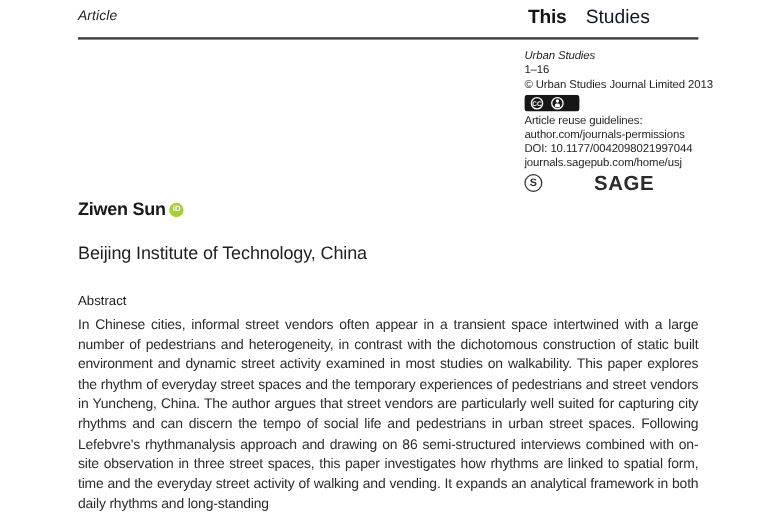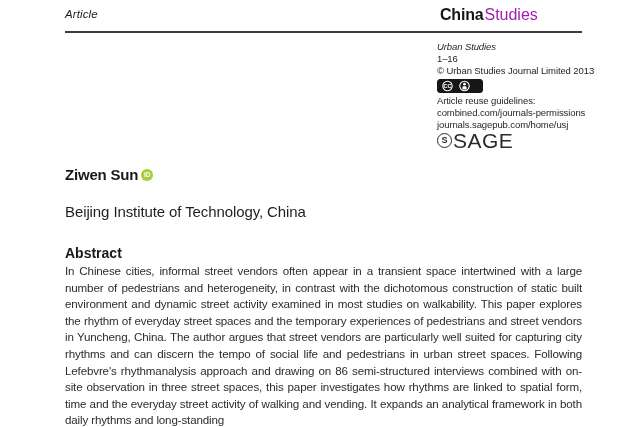--- a/index.html
+++ b/index.html
@@ -10,93 +10,94 @@
   }
   .page{position:relative;width:584px;height:427px;background:#fff;}
 
   
   .article-label{
     position:absolute;left:65px;top:8px;
     font-style:italic;font-size:11.5px;color:#1d1d1d;letter-spacing:.1px;
   }
   .journal-logo{position:absolute;left:440px;top:6px;font-size:16px;white-space:nowrap;}
   .journal-logo .bold{font-weight:800;color:#151515;letter-spacing:-0.2px;}
-  .journal-logo .light{font-weight:400;color:#a21caf;margin-left:1px;letter-spacing:0px;}
+  .journal-logo .light{font-weight:400;color:#0f172a;margin-left:16px;letter-spacing:0px;}
   .header-rule{
     position:absolute;left:65px;top:31px;width:517px;height:2px;background:#3c3c3c;
   }
 
   
   .meta{
     position:absolute;left:437px;top:41px;width:160px;
     font-size:9.5px;line-height:11.9px;color:#1f1f1f;letter-spacing:-0.1px;
   }
   .meta .it{font-style:italic;}
   .meta .row{white-space:nowrap;}
   .cc-badge{margin:2px 0 2px 0;height:14px;}
   .sage-logo{margin-top:3px;display:flex;align-items:center;color:#2b2b2b;}
   .sage-circle{
     display:inline-flex;align-items:center;justify-content:center;
     width:13px;height:13px;border:1.8px solid #2b2b2b;border-radius:50%;
     font-size:9px;font-weight:700;margin-right:1px;
   }
-  .sage-text{font-size:21px;font-weight:400;letter-spacing:0.5px;}
+  .sage-text{font-size:17px;font-weight:700;letter-spacing:0.5px;margin-left:42px;}
 
   
   .title{
     position:absolute;left:65px;top:60px;width:390px;
     font-size:21.5px;font-weight:700;line-height:29px;
     color:#20292c;letter-spacing:-0.3px;
   }
 
   
   .author{position:absolute;left:65px;top:166px;display:flex;align-items:center;}
   .author-name{font-size:15px;font-weight:700;color:#17191a;letter-spacing:-0.2px;}
   .orcid{
     display:inline-flex;align-items:center;justify-content:center;
     width:12px;height:12px;border-radius:50%;background:#a6ce39;
     color:#fff;font-size:6.5px;font-weight:700;margin-left:3px;
   }
   .affiliation{position:absolute;left:65px;top:203px;font-size:15px;color:#1f1f1f;letter-spacing:-0.1px;}
 
   
-  .abstract-heading{position:absolute;left:65px;top:245px;font-size:14px;font-weight:700;color:#17191a;}
+  .abstract-heading{position:absolute;left:65px;top:245px;font-size:11px;font-weight:400;color:#17191a;}
   .abstract-text{
     position:absolute;left:65px;top:263px;width:517px;
     font-size:11.6px;line-height:16.6px;color:#2c2c2c;
     text-align:justify;letter-spacing:-0.15px;
   }
 </style>
 </head>
 <body>
 
 <div class="page">
 
   <div class="article-label">Article</div>
   <div class="journal-logo">
-    <span class="bold">China</span><span class="light">Studies</span>
+    <span class="bold">This</span><span class="light">Studies</span>
   </div>
   <div class="header-rule"></div>
 
   <div class="meta">
     <div class="row it">Urban Studies</div>
     <div class="row">1–16</div>
     <div class="row">© Urban Studies Journal Limited 2013</div>
     <div class="cc-badge">
       <svg width="46" height="14" viewBox="0 0 46 14" aria-hidden="true">
         <rect x="0.5" y="0.5" width="45" height="13" rx="2.5" fill="#161616" stroke="#161616"></rect>
         <circle cx="10.5" cy="7" r="4.7" fill="none" stroke="#ffffff" stroke-width="1.1"></circle>
         <text x="10.5" y="9.1" font-size="5.6" fill="#ffffff" text-anchor="middle" font-weight="bold" font-family="Liberation Sans, sans-serif">CC</text>
         <circle cx="27.5" cy="7" r="4.7" fill="none" stroke="#ffffff" stroke-width="1.1"></circle>
         <circle cx="27.5" cy="5.2" r="1.4" fill="#ffffff"></circle>
         <path d="M25.4 10.4 v-1.9 a1.3 1.3 0 0 1 1.3-1.3 h1.6 a1.3 1.3 0 0 1 1.3 1.3 v1.9 z" fill="#ffffff"></path>
       </svg>
     </div>
     <div class="row">Article reuse guidelines:</div>
-    <div class="row">combined.com/journals-permissions</div>
+    <div class="row">author.com/journals-permissions</div>
+    <div class="row">DOI: 10.1177/0042098021997044</div>
     <div class="row">journals.sagepub.com/home/usj</div>
     <div class="sage-logo">
       <span class="sage-circle">S</span>
       <span class="sage-text">SAGE</span>
     </div>
   </div>
 
 
   <div class="author">
     <span class="author-name">Ziwen Sun</span>

